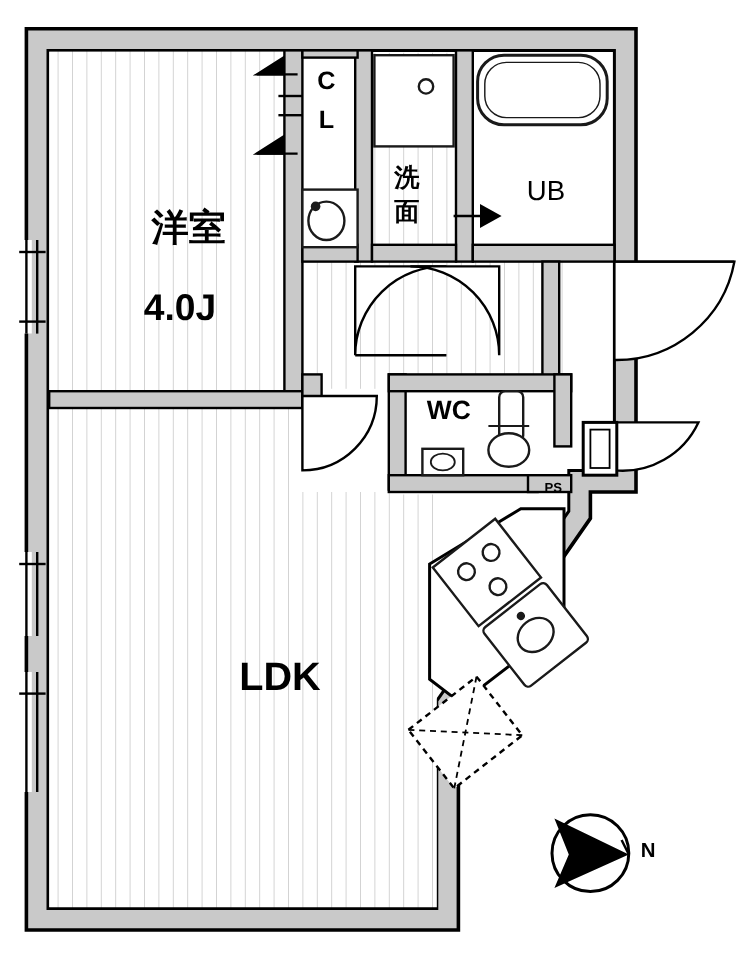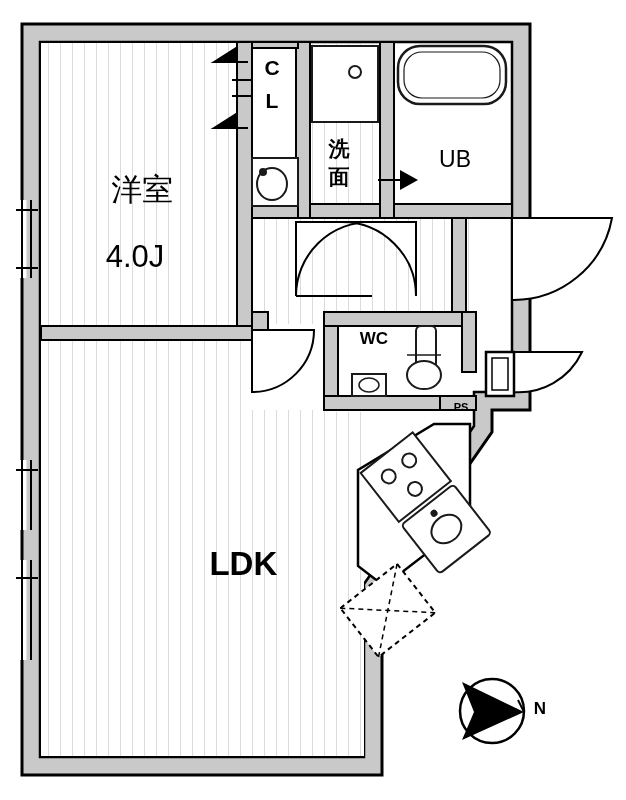--- a/index.html
+++ b/index.html
@@ -24,29 +24,29 @@
   }
   .room-label {
     position: absolute;
     text-align: center;
     color: #000000;
     line-height: 1.08;
     white-space: pre;
     user-select: none;
   }
   .label-washitsu {
-    left: 45px;
+    left: 60px;
     top: 140px;
     width: 160px;
     font-size: 31px;
-    font-weight: 400;
+    font-weight: 700;
   }
   .label-washitsu .sz { display: block; font-size: 31px; margin-left: 20px; }
   .label-ldk {
-    left: 140px;
+    left: 130px;
     top: 510px;
     width: 170px;
     font-size: 33px;
     font-weight: 700;
   }
   .label-ldk .sz { display: block; font-size: 33px; }
   .label-cl {
     left: 255px;
     top: 52px;
     width: 34px;
@@ -66,21 +66,21 @@
     left: 420px;
     top: 147px;
     width: 70px;
     font-size: 23px;
     font-weight: 400;
   }
   .label-wc {
     left: 348px;
     top: 330px;
     width: 52px;
-    font-size: 17px;
+    font-size: 22px;
     font-weight: 700;
   }
   .label-ps {
     left: 448px;
     top: 402px;
     width: 26px;
     font-size: 11px;
     font-weight: 700;
   }
   .label-north {

